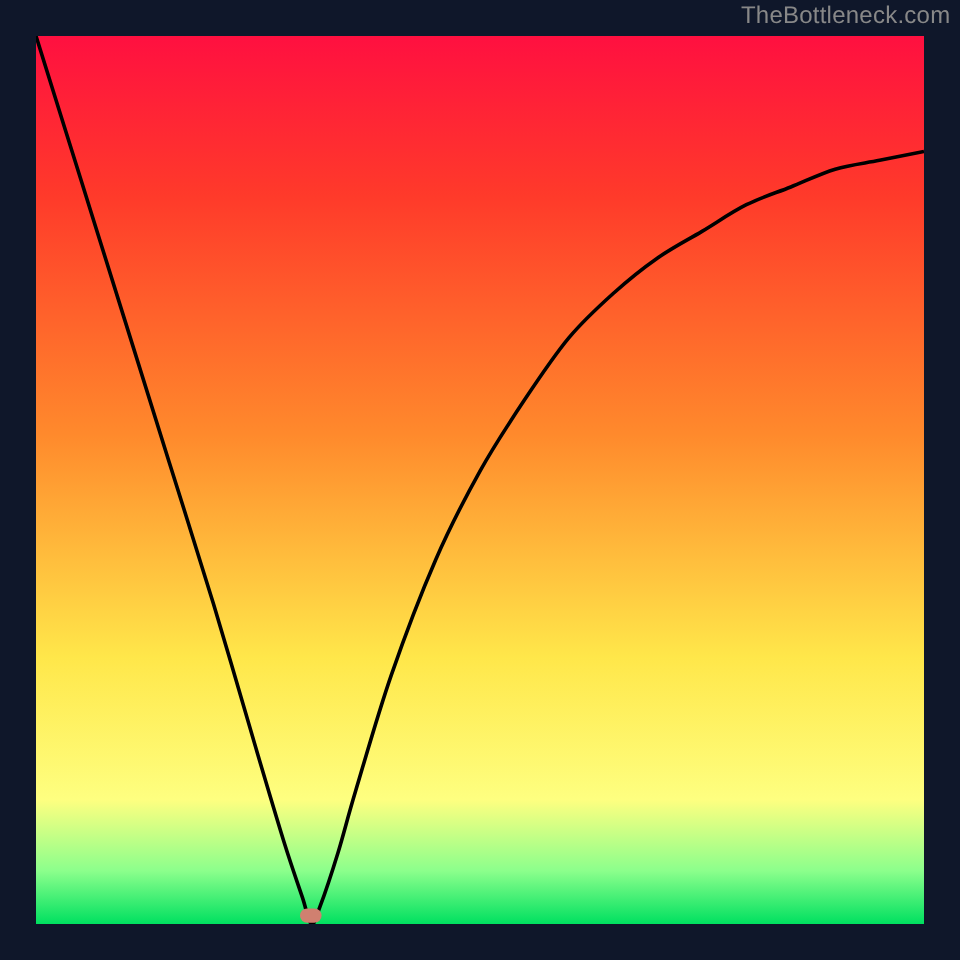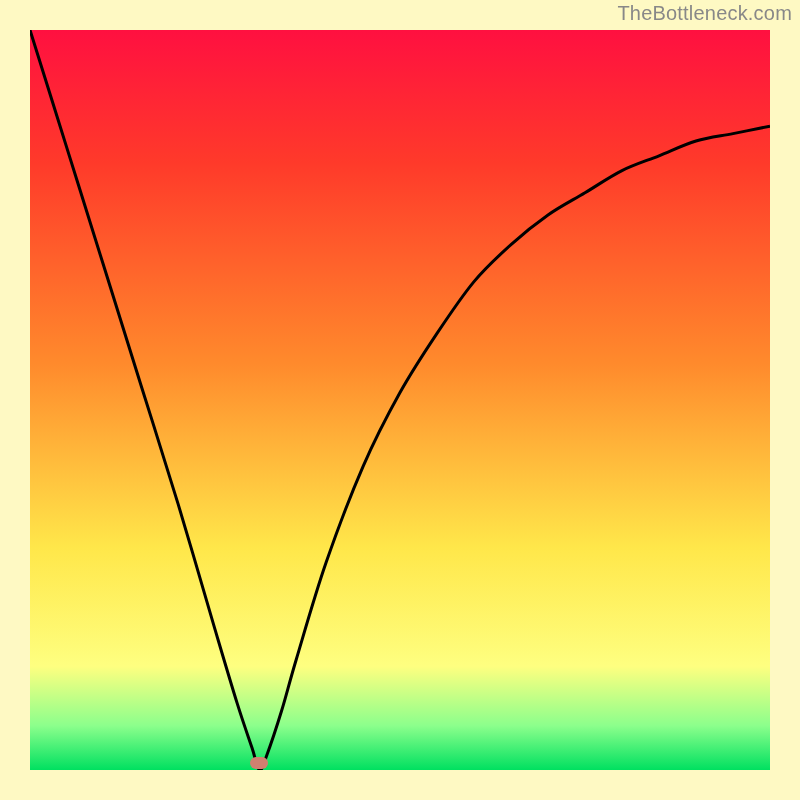--- a/index.html
+++ b/index.html
@@ -8,21 +8,21 @@
     width: 800px;
     height: 800px;
     background: #000;
     font-family: Arial, Helvetica, sans-serif;
     overflow: hidden;
   }
   .outer {
     position: relative;
     width: 800px;
     height: 800px;
-    background: #fef9c3;
+    background: #0f172a;
   }
   .attribution {
     position: absolute;
     top: 2px;
     right: 8px;
     color: #888;
     font-size: 20px;
     font-weight: 500;
     letter-spacing: 0.2px;
     z-index: 5;

